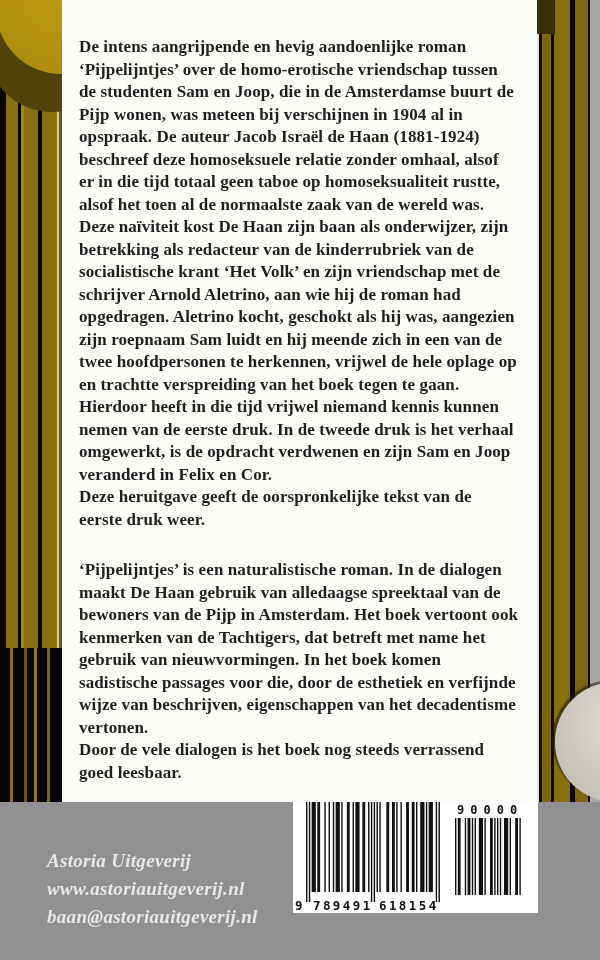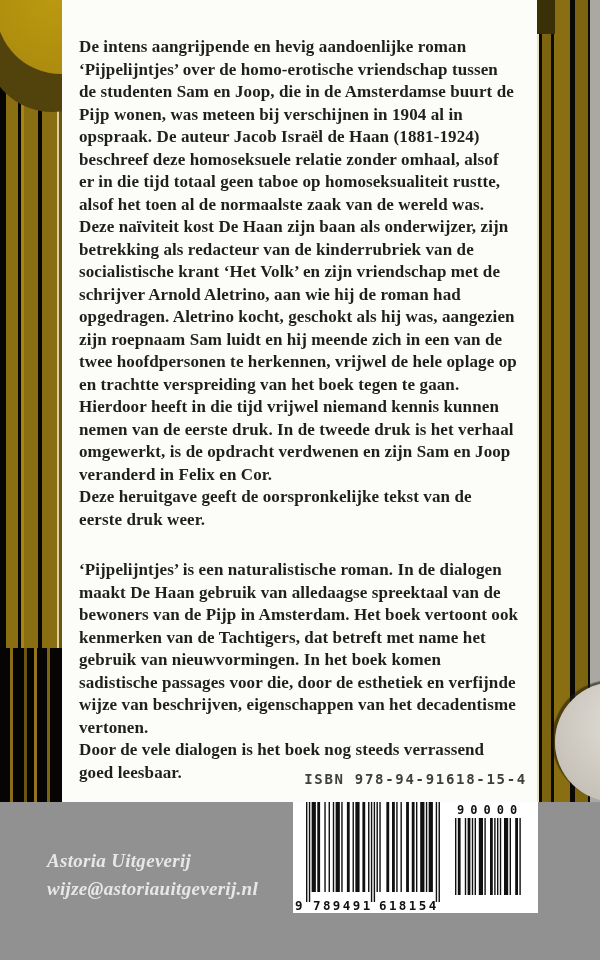--- a/index.html
+++ b/index.html
@@ -128,27 +128,27 @@
 maakt De Haan gebruik van alledaagse spreektaal van de
 bewoners van de Pijp in Amsterdam. Het boek vertoont ook
 kenmerken van de Tachtigers, dat betreft met name het
 gebruik van nieuwvormingen. In het boek komen
 sadistische passages voor die, door de esthetiek en verfijnde
 wijze van beschrijven, eigenschappen van het decadentisme
 vertonen.
 Door de vele dialogen is het boek nog steeds verrassend
 goed leesbaar.</p>
     </div>
-    <div class="isbn-line">ISBN 978-94-91618-15-4</div>
   </div>
 
   <div class="footer">
     <div class="publisher">
       <div>Astoria Uitgeverij</div>
-      <div>wijze@astoriauitgeverij.nl</div>
+      <div>www.astoriauitgeverij.nl</div>
+      <div>baan@astoriauitgeverij.nl</div>
     </div>
     <div class="barcode-box">
       <svg width="245" height="111" viewBox="0 0 245 111">
           <rect x="13.00" y="0" width="1.41" height="100" fill="#111111"></rect>
           <rect x="15.82" y="0" width="1.41" height="100" fill="#111111"></rect>
           <rect x="18.64" y="0" width="4.23" height="90" fill="#111111"></rect>
           <rect x="24.28" y="0" width="2.82" height="90" fill="#111111"></rect>
           <rect x="31.33" y="0" width="1.41" height="90" fill="#111111"></rect>
           <rect x="35.56" y="0" width="1.41" height="90" fill="#111111"></rect>
           <rect x="39.79" y="0" width="1.41" height="90" fill="#111111"></rect>

